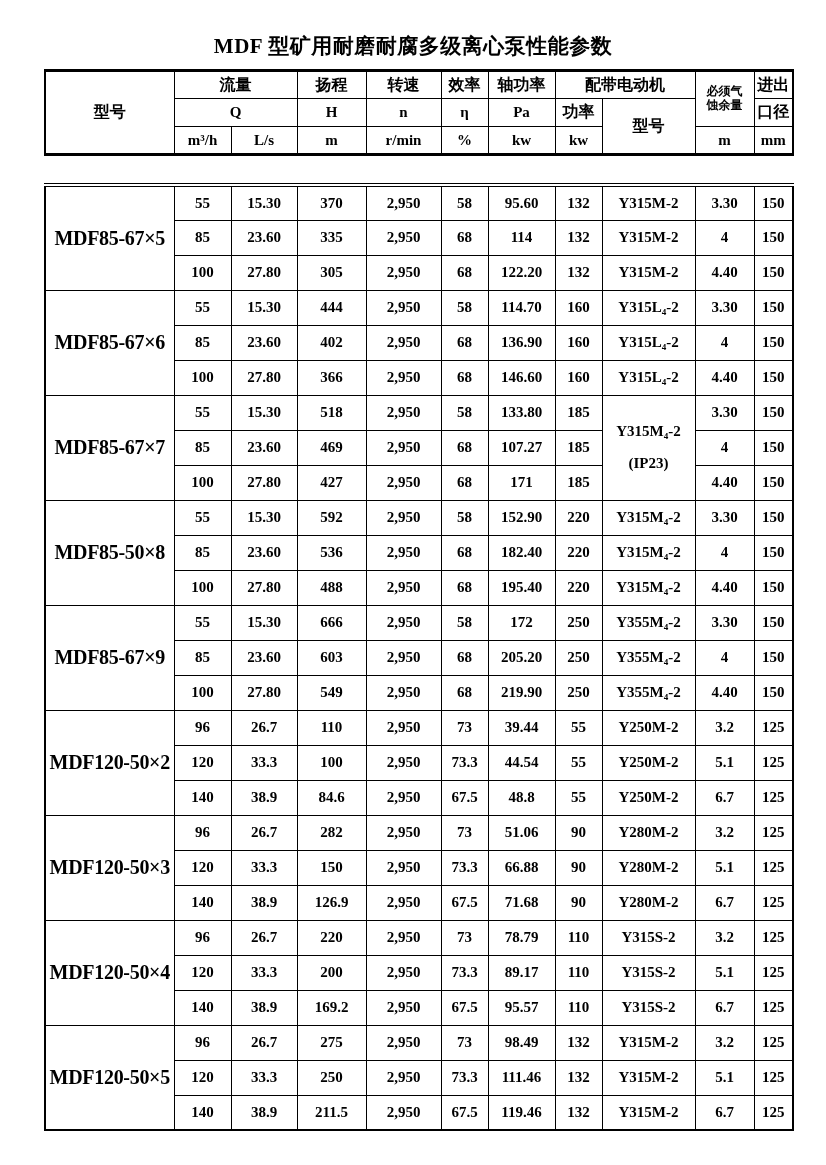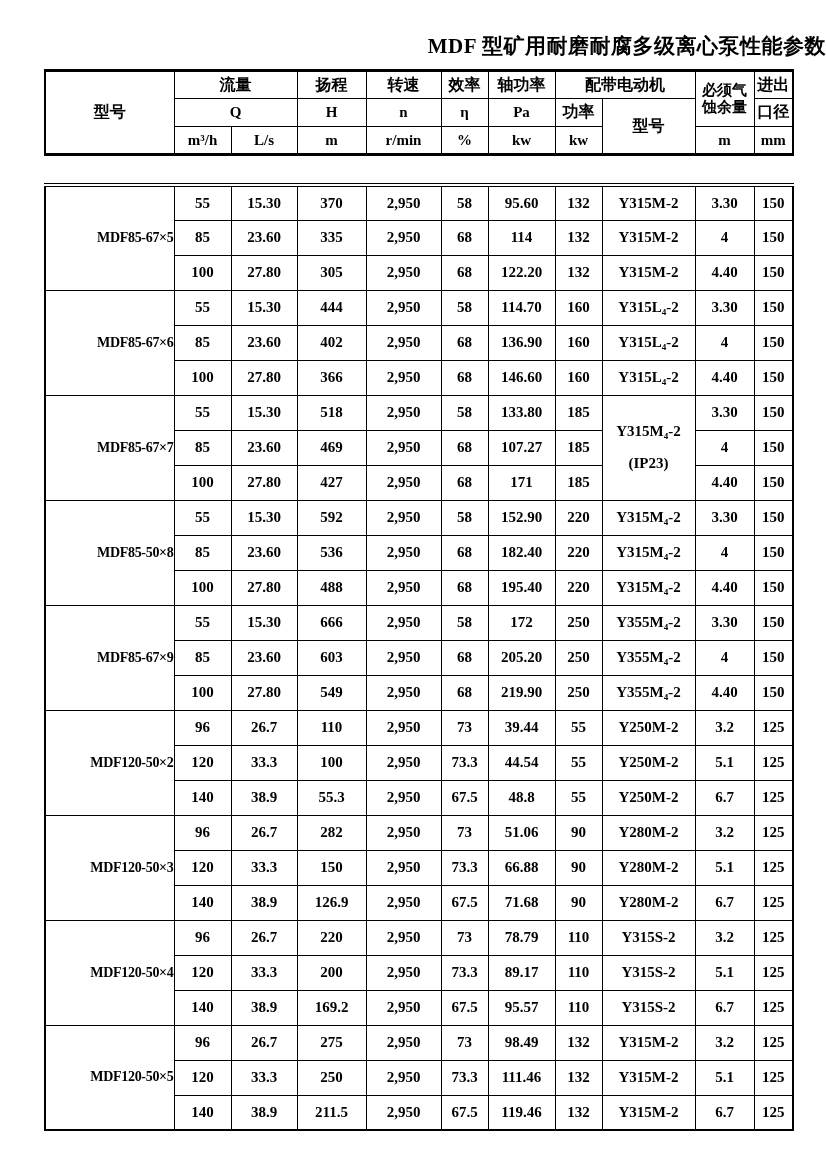--- a/index.html
+++ b/index.html
@@ -4,21 +4,21 @@
 <style>
   * { margin: 0; padding: 0; box-sizing: border-box; }
   html, body { background: #ffffff; }
   body {
     width: 826px; height: 1165px;
     font-family: "Liberation Serif", "DejaVu Serif", serif;
     color: #000;
   }
   .page { width: 826px; height: 1165px; padding-top: 32px; overflow: hidden; }
   .title {
-    text-align: right;
+    text-align: center;
     font-size: 21px;
     font-weight: bold;
     letter-spacing: 0.5px;
     margin-bottom: 9px;
     white-space: nowrap;
   }
   table.tbl {
     border-collapse: collapse;
     table-layout: fixed;
     width: 748px;
@@ -33,29 +33,29 @@
     white-space: nowrap;
   }
   
   .head-tbl {
     border: 2px solid #000;
     border-top: 3px solid #000;
     border-bottom: 3px solid #000;
   }
   .head-tbl td { height: 28px; font-size: 16px; }
   .head-tbl td.unit { font-size: 15px; }
-  .head-tbl .two-line div { line-height: 1.15; font-size: 15px; }
+  .head-tbl .two-line div { line-height: 1.15; font-size: 12px; }
   
   .body-tbl {
     border: 2px solid #000;
     border-top: 4px double #000;
     margin-top: 27px;
   }
   .body-tbl td { height: 35px; font-size: 15px; }
-  .body-tbl td.model { font-size: 14px; letter-spacing: -0.3px; text-align: right; }
+  .body-tbl td.model { font-size: 20px; letter-spacing: -0.3px; }
   .body-tbl td.motor-merged div { line-height: 2.1; }
 </style>
 </head>
 <body>
 
 <div class="page">
 
   <div class="title">MDF 型矿用耐磨耐腐多级离心泵性能参数</div>
 
   <table class="tbl head-tbl">
@@ -333,21 +333,21 @@
           <td>73.3</td>
           <td>44.54</td>
           <td>55</td>
           <td>Y250M-2</td>
           <td>5.1</td>
           <td>125</td>
         </tr>
         <tr>
           <td>140</td>
           <td>38.9</td>
-          <td>55.3</td>
+          <td>84.6</td>
           <td>2,950</td>
           <td>67.5</td>
           <td>48.8</td>
           <td>55</td>
           <td>Y250M-2</td>
           <td>6.7</td>
           <td>125</td>
         </tr>
         <tr>
           <td rowspan="3" class="model">MDF120-50×3</td>

